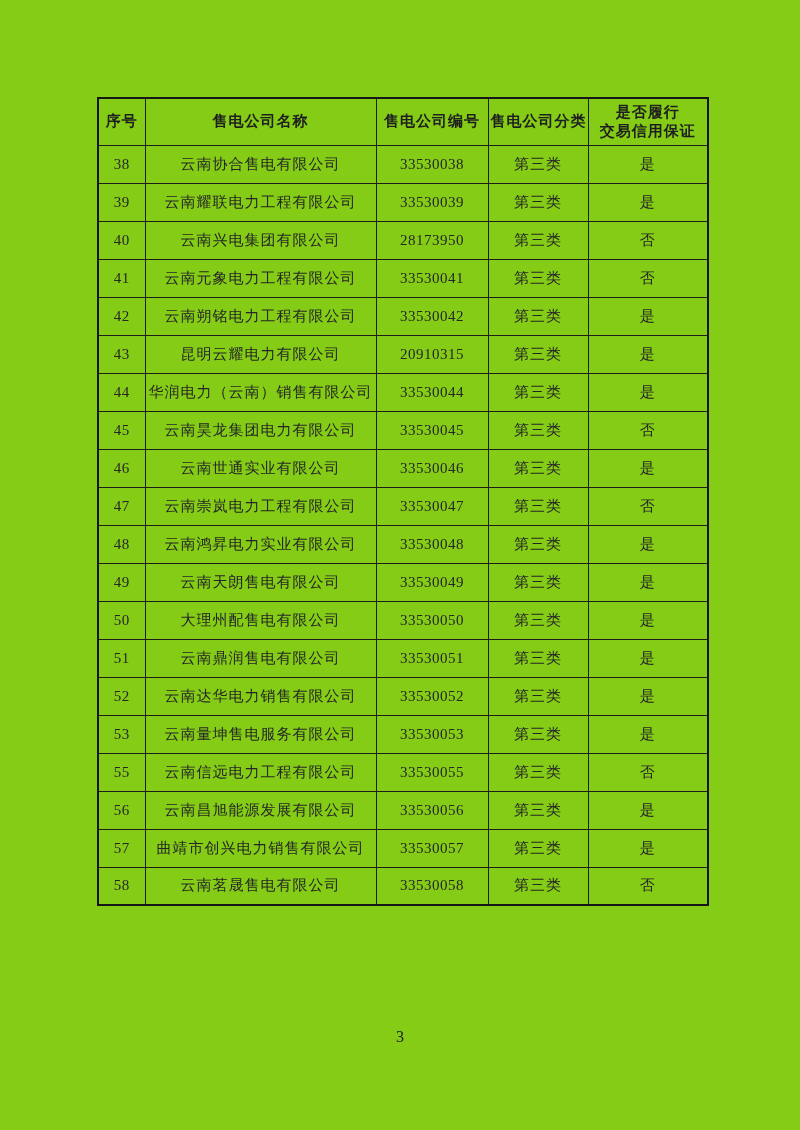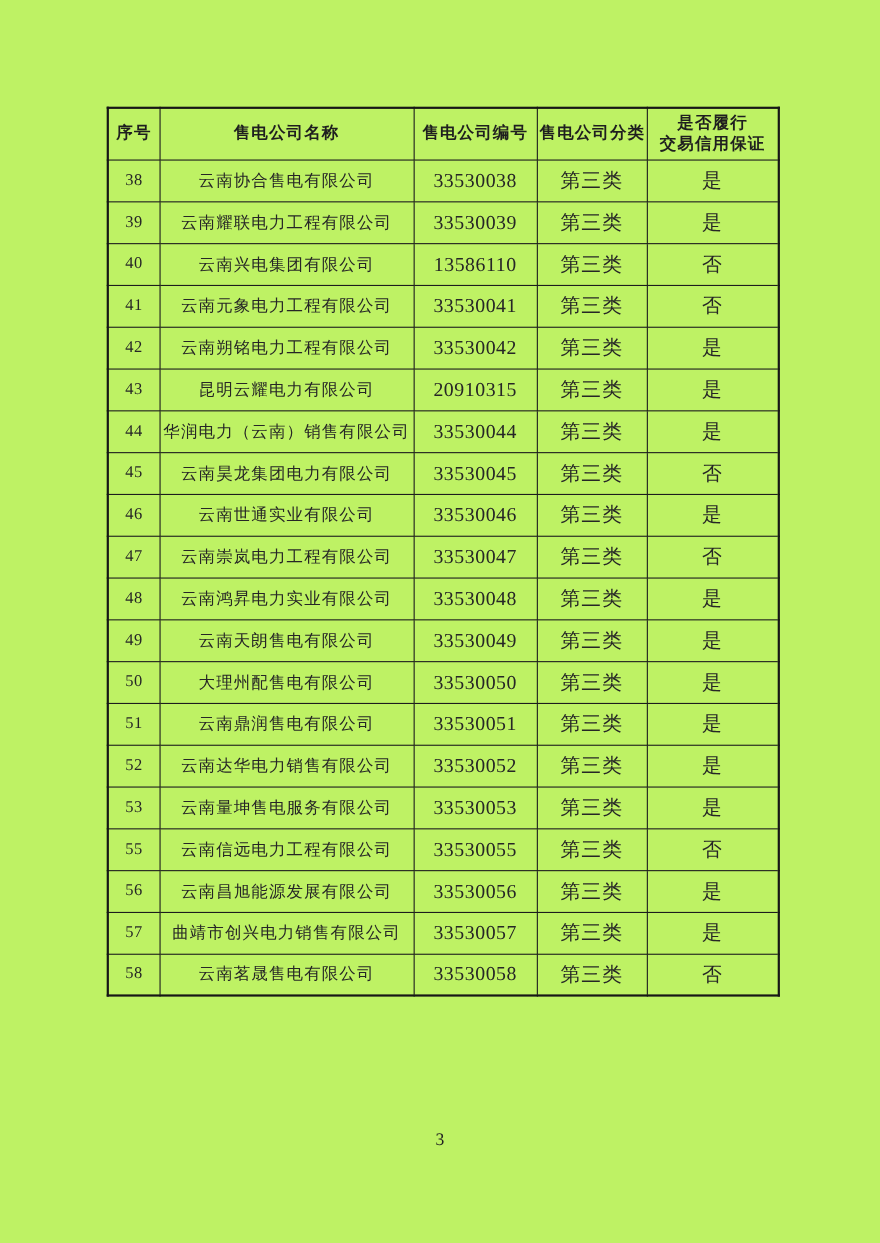--- a/index.html
+++ b/index.html
@@ -4,21 +4,21 @@
 <style>
   html, body {
     margin: 0;
     padding: 0;
     background: #ffffff;
   }
   .page {
     position: relative;
     width: 800px;
     height: 1130px;
-    background: #bef264;
+    background: #84cc16;
     font-family: "Liberation Serif", "DejaVu Serif", serif;
     color: #262626;
     overflow: hidden;
   }
   table.registry {
     position: absolute;
     left: 97px;
     top: 97px;
     width: 610px;
     border-collapse: collapse;
@@ -56,26 +56,26 @@
     font-size: 15px;
     letter-spacing: 0.5px;
     margin-top: 16px;
   }
   td.cell-name {
     font-size: 15px;
     letter-spacing: 1px;
     margin-top: 39px;
   }
   td.cell-code {
-    font-size: 18px;
+    font-size: 15px;
     letter-spacing: 0.5px;
   }
   td.cell-category,
   td.cell-guarantee {
-    font-size: 18px;
+    font-size: 15px;
     letter-spacing: 1px;
   }
 
   .page-number {
     position: absolute;
     top: 1028px;
     left: 0;
     width: 800px;
     text-align: center;
     font-size: 16px;
@@ -118,21 +118,21 @@
       <tr class="data-row">
         <td class="cell-seq">39</td>
         <td class="cell-name">云南耀联电力工程有限公司</td>
         <td class="cell-code">33530039</td>
         <td class="cell-category">第三类</td>
         <td class="cell-guarantee">是</td>
       </tr>
       <tr class="data-row">
         <td class="cell-seq">40</td>
         <td class="cell-name">云南兴电集团有限公司</td>
-        <td class="cell-code">13586110</td>
+        <td class="cell-code">28173950</td>
         <td class="cell-category">第三类</td>
         <td class="cell-guarantee">否</td>
       </tr>
       <tr class="data-row">
         <td class="cell-seq">41</td>
         <td class="cell-name">云南元象电力工程有限公司</td>
         <td class="cell-code">33530041</td>
         <td class="cell-category">第三类</td>
         <td class="cell-guarantee">否</td>
       </tr>

